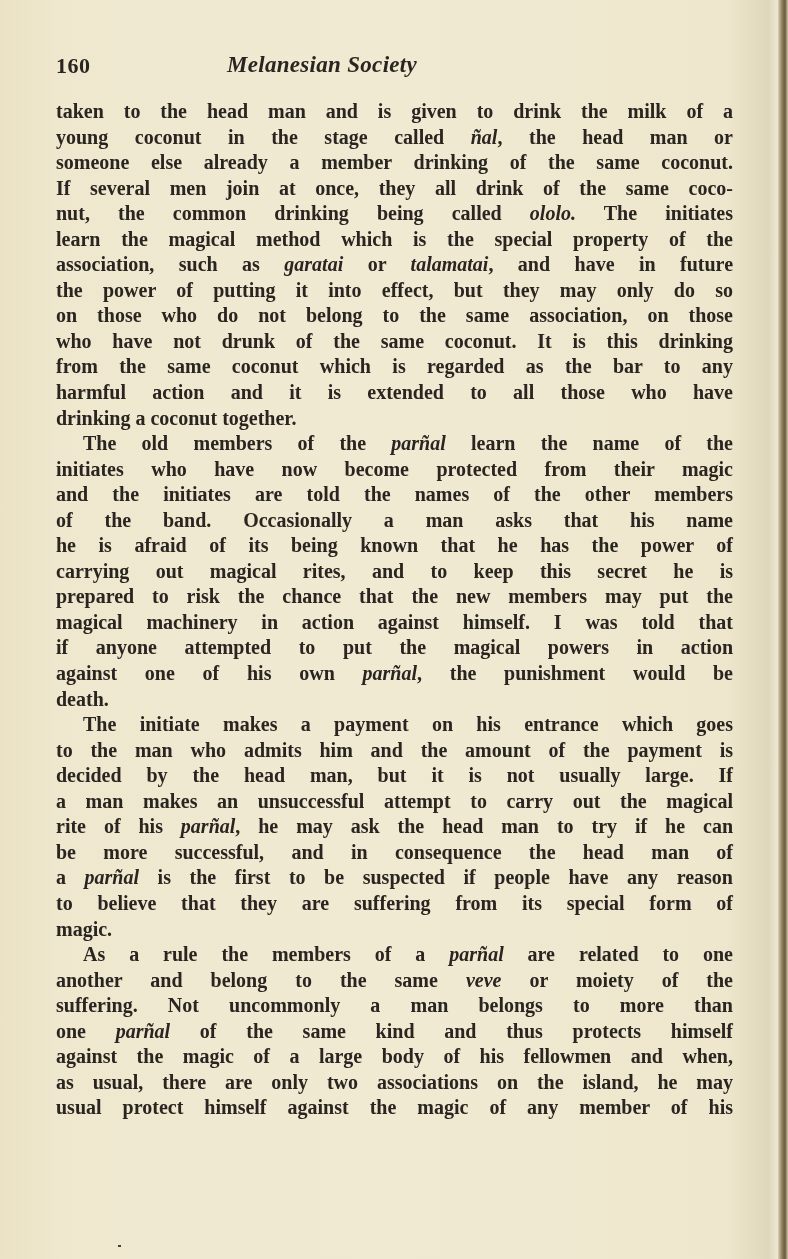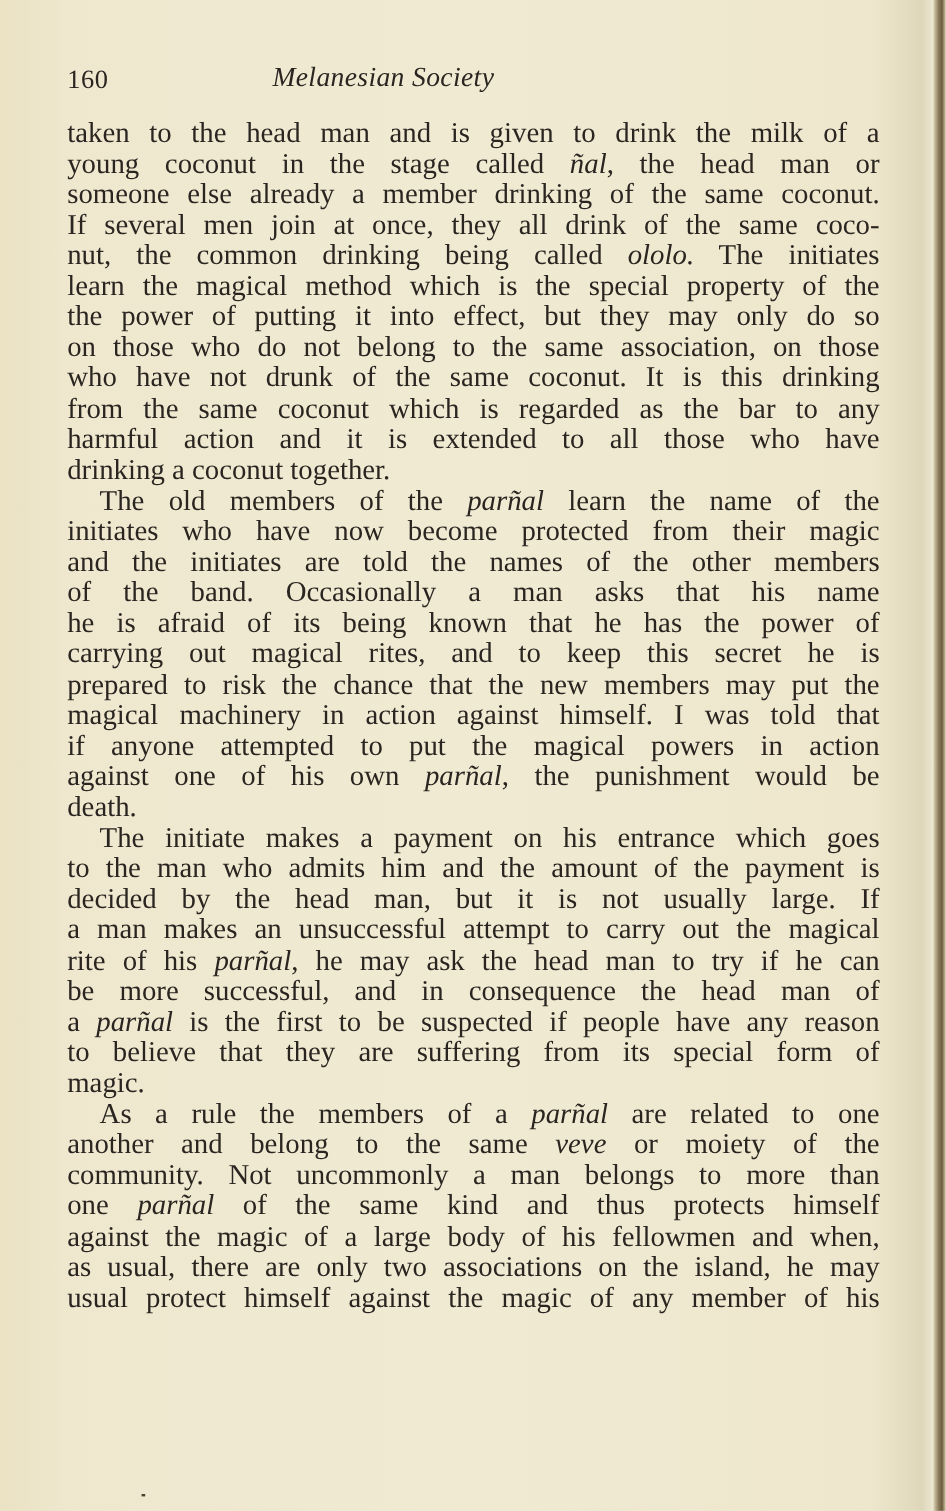--- a/index.html
+++ b/index.html
@@ -15,20 +15,21 @@
       font-family: "Liberation Serif", "DejaVu Serif", serif;
       color: #2a2520;
     }
     .page {
       position: absolute;
       left: 0;
       top: 0;
       width: 788px;
       height: 1259px;
       background: linear-gradient(to right, #ebe2c4 0%, #efe8cf 8%, #f0ead3 50%, #eee7cd 92%, #e4dcc0 96%, #d6cdb0 100%);
+      font-weight: bold;
     }
     .gutter {
       position: absolute;
       top: 0;
       right: 0;
       width: 10px;
       height: 1259px;
       background: linear-gradient(to right, #d9d0b3 0%, #8e7f5e 40%, #6b5b3d 70%, #cfc5a6 100%);
     }
     .gutter-light {
@@ -59,21 +60,21 @@
       top: -1px;
       font-size: 23px;
       font-style: italic;
       letter-spacing: 0.3px;
     }
     .body-text {
       position: absolute;
       top: 99px;
       left: 56px;
       width: 677px;
-      font-size: 24px;
+      font-size: 20px;
       line-height: 25.55px;
     }
     .line {
       display: block;
       white-space: nowrap;
       text-align: justify;
       text-align-last: justify;
       height: 25.55px;
     }
     .line.last {
@@ -106,20 +107,21 @@
     <span class="running-title">Melanesian Society</span>
   </div>
 
   <div class="body-text" id="body-text">
       <span class="line"><span>taken to the head man and is given to drink the milk of a</span></span>
       <span class="line"><span>young coconut in the stage called </span><em>ñal</em><span>, the head man or</span></span>
       <span class="line"><span>someone else already a member drinking of the same coconut.</span></span>
       <span class="line"><span>If several men join at once, they all drink of the same coco-</span></span>
       <span class="line"><span>nut, the common drinking being called </span><em>ololo.</em><span>  The initiates</span></span>
       <span class="line"><span>learn the magical method which is the special property of the</span></span>
+      <span class="line"><span>association, such as </span><em>garatai</em><span> or </span><em>talamatai</em><span>, and have in future</span></span>
       <span class="line"><span>the power of putting it into effect, but they may only do so</span></span>
       <span class="line"><span>on those who do not belong to the same association, on those</span></span>
       <span class="line"><span>who have not drunk of the same coconut.  It is this drinking</span></span>
       <span class="line"><span>from the same coconut which is regarded as the bar to any</span></span>
       <span class="line"><span>harmful action and it is extended to all those who have</span></span>
       <span class="line last"><span>drinking a coconut together.</span></span>
       <span class="line indent"><span>The old members of the </span><em>parñal</em><span> learn the name of the</span></span>
       <span class="line"><span>initiates who have now become protected from their magic</span></span>
       <span class="line"><span>and the initiates are told the names of the other members</span></span>
       <span class="line"><span>of the band.  Occasionally a man asks that his name</span></span>
@@ -134,21 +136,21 @@
       <span class="line"><span>to the man who admits him and the amount of the payment is</span></span>
       <span class="line"><span>decided by the head man, but it is not usually large.  If</span></span>
       <span class="line"><span>a man makes an unsuccessful attempt to carry out the magical</span></span>
       <span class="line"><span>rite of his </span><em>parñal</em><span>, he may ask the head man to try if he can</span></span>
       <span class="line"><span>be more successful, and in consequence the head man of</span></span>
       <span class="line"><span>a </span><em>parñal</em><span> is the first to be suspected if people have any reason</span></span>
       <span class="line"><span>to believe that they are suffering from its special form of</span></span>
       <span class="line last"><span>magic.</span></span>
       <span class="line indent"><span>As a rule the members of a </span><em>parñal</em><span> are related to one</span></span>
       <span class="line"><span>another and belong to the same </span><em>veve</em><span> or moiety of the</span></span>
-      <span class="line"><span>community.  Not uncommonly a man belongs to more than</span></span>
+      <span class="line"><span>suffering.  Not uncommonly a man belongs to more than</span></span>
       <span class="line"><span>one </span><em>parñal</em><span> of the same kind and thus protects himself</span></span>
       <span class="line"><span>against the magic of a large body of his fellowmen and when,</span></span>
       <span class="line"><span>as usual, there are only two associations on the island, he may</span></span>
       <span class="line"><span>usual protect himself against the magic of any member of his</span></span>
     </div>
 
   <div class="stray-mark"></div>
 </div>
 
 </body></html>

